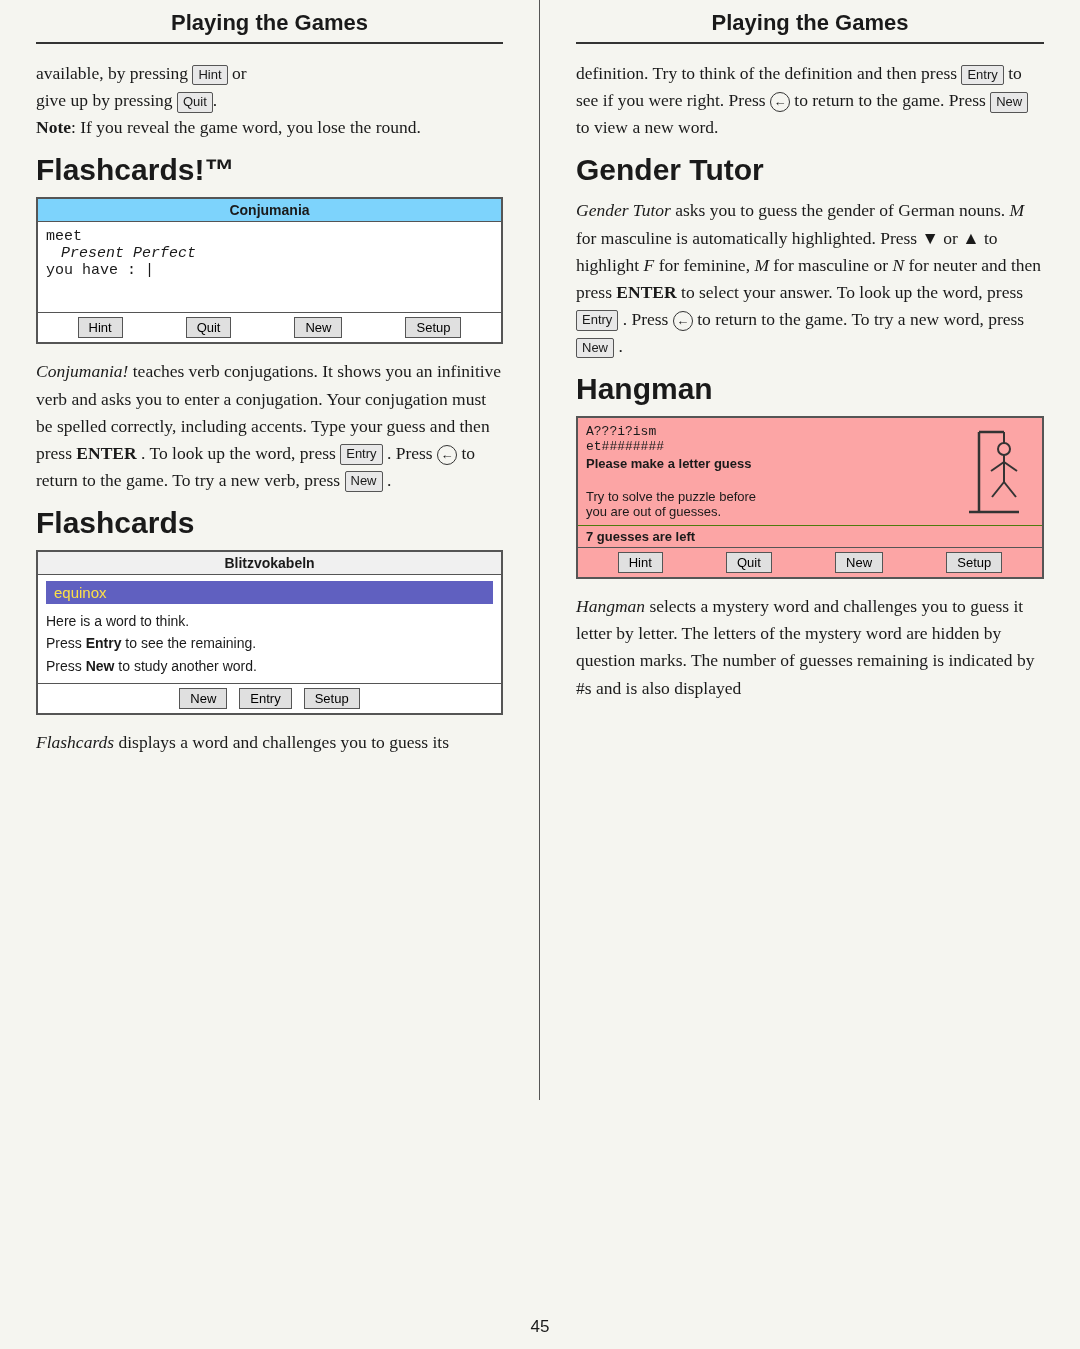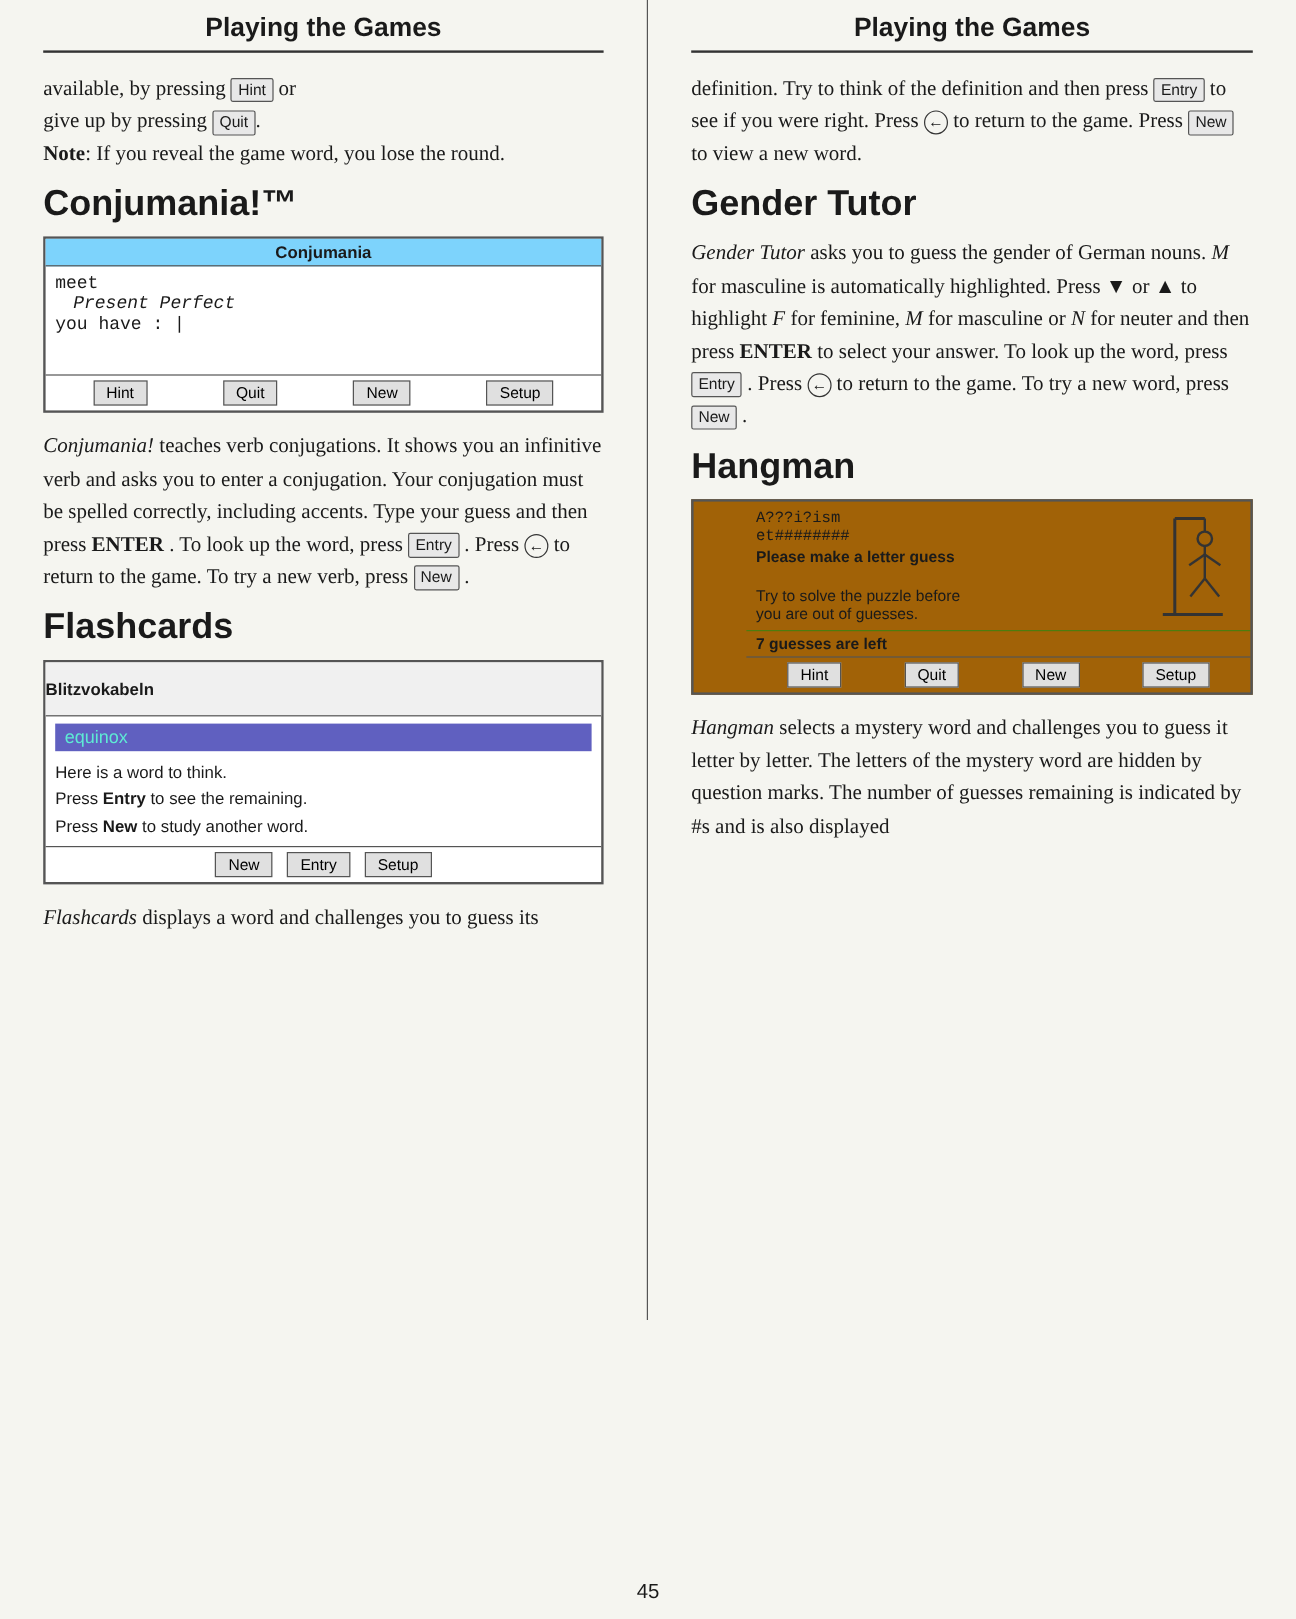--- a/index.html
+++ b/index.html
@@ -126,29 +126,30 @@
     
     .flashcard-screen {
       border: 2px solid #555;
       background: #fff;
       margin: 10px 0 14px 0;
       font-family: Arial, sans-serif;
       font-size: 14px;
     }
 
     .flashcard-title {
+      text-align: center;
       border-bottom: 1px solid #555;
-      padding: 14px 0;
+      padding: 3px 0;
       font-weight: bold;
       background: #f0f0f0;
     }
 
     .flashcard-word-box {
       background: #6060c0;
-      color: #5eead4;
+      color: #fde047;
       padding: 3px 8px;
       margin: 6px 8px 4px 8px;
       font-size: 15px;
     }
 
     .flashcard-body {
       padding: 2px 8px 6px 8px;
       line-height: 1.6;
     }
 
@@ -156,25 +157,24 @@
       display: flex;
       justify-content: center;
       gap: 12px;
       border-top: 1px solid #555;
       padding: 4px 8px;
     }
 
     
     .hangman-screen {
       border: 2px solid #555;
-      background: #a16207;
+      background: #fca5a5;
       margin: 10px 0 14px 0;
       font-family: Arial, sans-serif;
       font-size: 13px;
-      padding-left: 44px;
     }
 
     .hangman-content {
       display: flex;
       padding: 6px 8px;
     }
 
     .hangman-text-area {
       flex: 1;
     }
@@ -255,21 +255,21 @@
     <p class="body-text">
       <span>available, by pressing</span>
       <span class="key-btn">Hint</span>
       <span> or</span><br>
       <span>give up by pressing</span>
       <span class="key-btn">Quit</span>.<br>
       <strong>Note</strong><span>: If you reveal the game word, you lose the round.</span>
     </p>
 
     <div class="section-title">
-      <span>Conjumania!™</span>
+      <span>Flashcards!™</span>
     </div>
 
     <div class="game-screen">
       <div class="game-screen-title">Conjumania</div>
       <div class="game-screen-body">
         <div>meet</div>
         <div style="font-style:italic;margin-left:15px;">Present Perfect</div>
         <div>you have : |</div>
       </div>
       <div class="game-screen-buttons">

